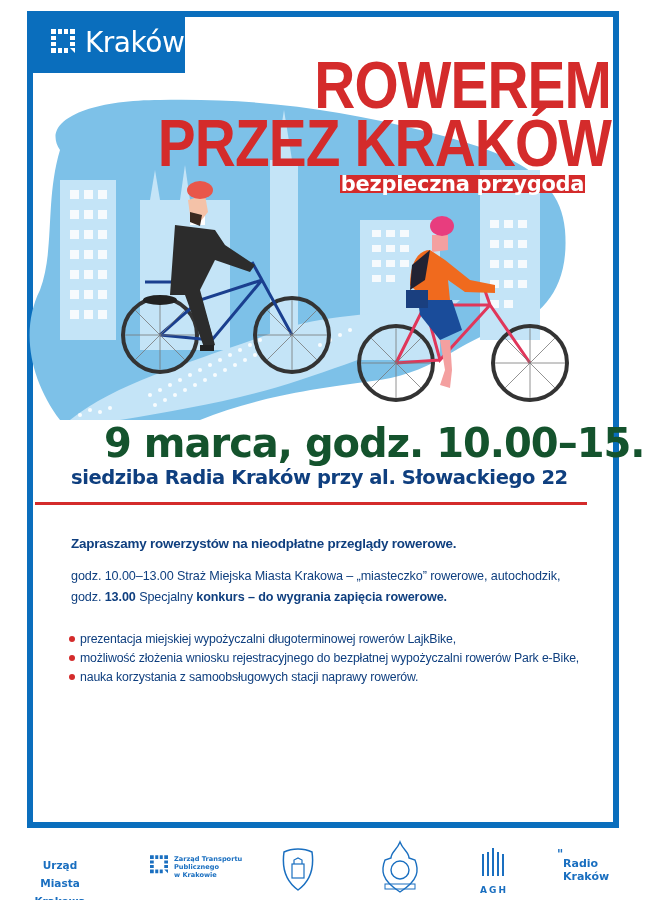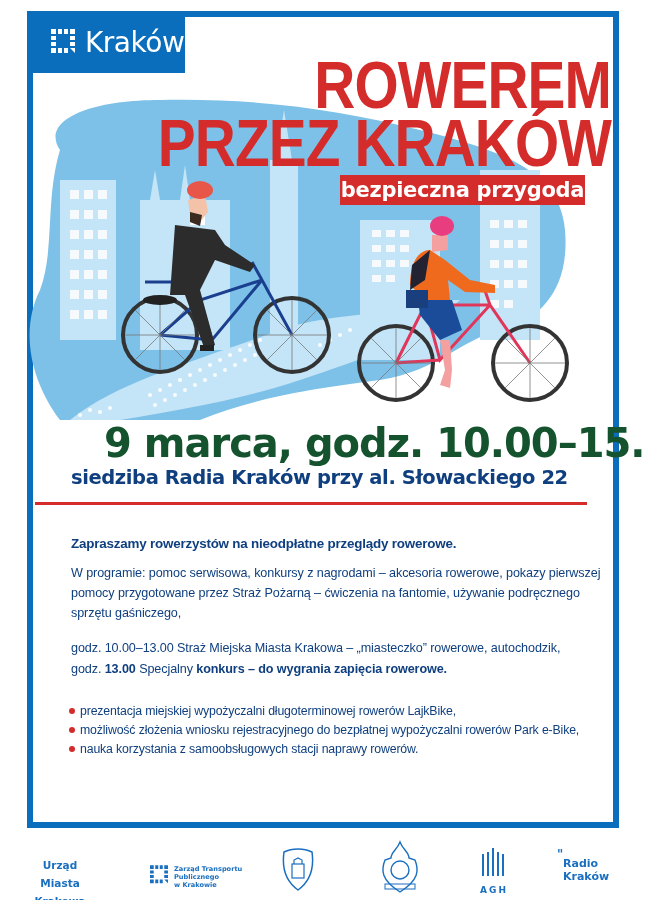--- a/index.html
+++ b/index.html
@@ -25,21 +25,21 @@
   
   .title {
     position: absolute; right: 34px; z-index: 4; color: #d42b2b;
     font-family: "Liberation Sans", sans-serif; font-weight: bold;
     font-stretch: condensed; transform-origin: right top;
     letter-spacing: -1px; line-height: 1;
   }
   .title-1 { top: 52px; font-size: 66px; transform: scaleX(0.86); }
   .title-2 { top: 110px; font-size: 66px; transform: scaleX(0.86); }
   .subtitle-band {
-    position: absolute; left: 340px; top: 175px; width: 245px; height: 30px;
+    position: absolute; left: 340px; top: 175px; width: 245px; height: 18px;
     background: #d42b2b; z-index: 4; display: flex; align-items: center; justify-content: center;
   }
   .subtitle-band span { color: #fff; font-weight: bold; font-size: 21px; font-family: "DejaVu Sans", sans-serif; letter-spacing: -0.3px; }
 
   
   .date-line {
     position: absolute; left: 70px; top: 420px; z-index: 4; color: #14532d;
     font-weight: bold; font-family: "DejaVu Sans", sans-serif; font-size: 40px; letter-spacing: -1px;
     white-space: nowrap;
     margin-left: 34px;
@@ -60,21 +60,21 @@
   .schedule b { font-weight: bold; }
   .extras { margin-top: 23px; font-size: 12.3px; }
   .extras .hd { height: 18px; line-height: 18px; }
   .extras .item { height: 19px; line-height: 19px; white-space: nowrap; margin-left: -2px; letter-spacing: -0.15px; }
   .bullet { display: inline-block; width: 6px; height: 6px; border-radius: 50%; background: #d42b2b; margin-right: 5px; vertical-align: 1px; }
 
   
   .footer { position: absolute; top: 838px; left: 0; width: 645px; height: 62px; }
   .f-item { position: absolute; color: #1a6fc0; }
   .f-umk { left: 24px; top: 18px; width: 72px; text-align: center; font-weight: bold; font-size: 10.5px; line-height: 18px; font-family: "DejaVu Sans", sans-serif; }
-  .f-ztp { left: 150px; top: 27px; display: flex; align-items: flex-start; }
+  .f-ztp { left: 150px; top: 17px; display: flex; align-items: flex-start; }
   .f-ztp .txt { font-weight: bold; font-size: 6.6px; line-height: 8px; margin-left: 6px; font-family: "DejaVu Sans", sans-serif; }
   .f-sm { left: 280px; top: 8px; }
   .f-psp { left: 375px; top: 2px; }
   .f-agh { left: 480px; top: 8px; text-align: center; }
   .f-agh .lbl { font-weight: bold; font-size: 9px; letter-spacing: 2px; margin-top: 1px; font-family: "DejaVu Sans", sans-serif; }
   .f-rk { left: 563px; top: 12px; font-weight: bold; font-size: 11px; line-height: 12.5px; font-family: "DejaVu Sans", sans-serif; }
   .f-rk .q { font-size: 12px; line-height: 8px; margin-left: -6px; }
 </style>
 </head>
 <body>
@@ -264,21 +264,20 @@
 <div class="subtitle-band">
   <span>bezpieczna przygoda</span>
 </div>
 
 <div class="date-line">9 marca, godz. 10.00–15.00</div>
 <div class="location-line">siedziba Radia Kraków przy al. Słowackiego 22</div>
 <div class="red-rule"></div>
 
 <div class="body">
   <div class="intro">Zapraszamy rowerzystów na nieodpłatne przeglądy rowerowe.</div>
-  <div class="program">W programie:  pomoc serwisowa, konkursy z nagrodami – akcesoria rowerowe, pokazy pierwszej pomocy przygotowane przez Straż Pożarną – ćwiczenia na fantomie, używanie podręcznego sprzętu gaśniczego,</div>
   <div class="schedule">
     <div class="row">godz. 10.00–13.00 Straż Miejska Miasta Krakowa – „miasteczko” rowerowe, autochodzik,</div>
     <div class="row"><span>godz. </span><b>13.00</b><span> Specjalny </span><b>konkurs – do wygrania zapięcia rowerowe.</b></div>
   </div>
   <div class="extras">
     <div class="item"><span class="bullet"></span><span>prezentacja miejskiej wypożyczalni długoterminowej rowerów LajkBike,</span></div>
     <div class="item"><span class="bullet"></span><span>możliwość złożenia wniosku rejestracyjnego do bezpłatnej wypożyczalni rowerów Park e-Bike,</span></div>
     <div class="item"><span class="bullet"></span><span>nauka korzystania z samoobsługowych stacji naprawy rowerów.</span></div>
   </div>
 </div>

